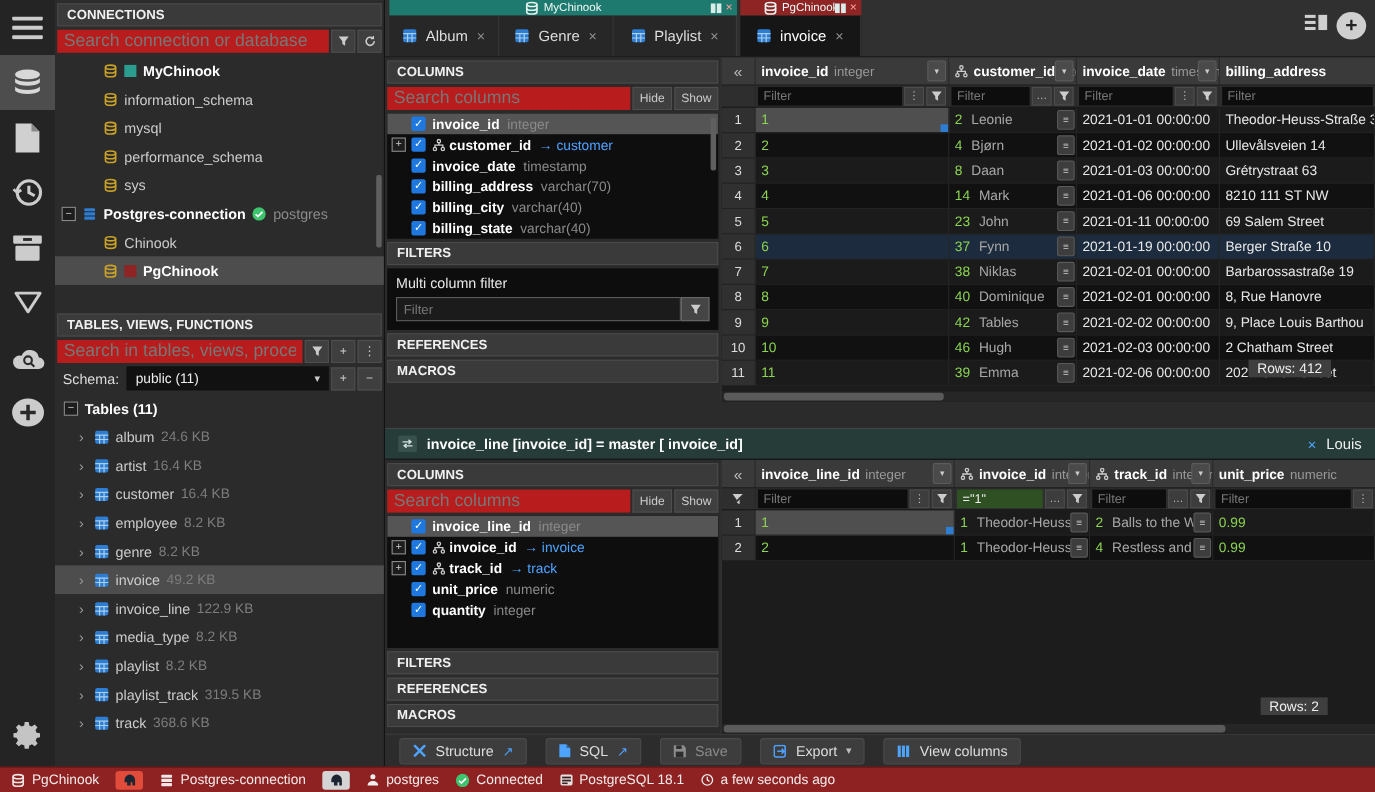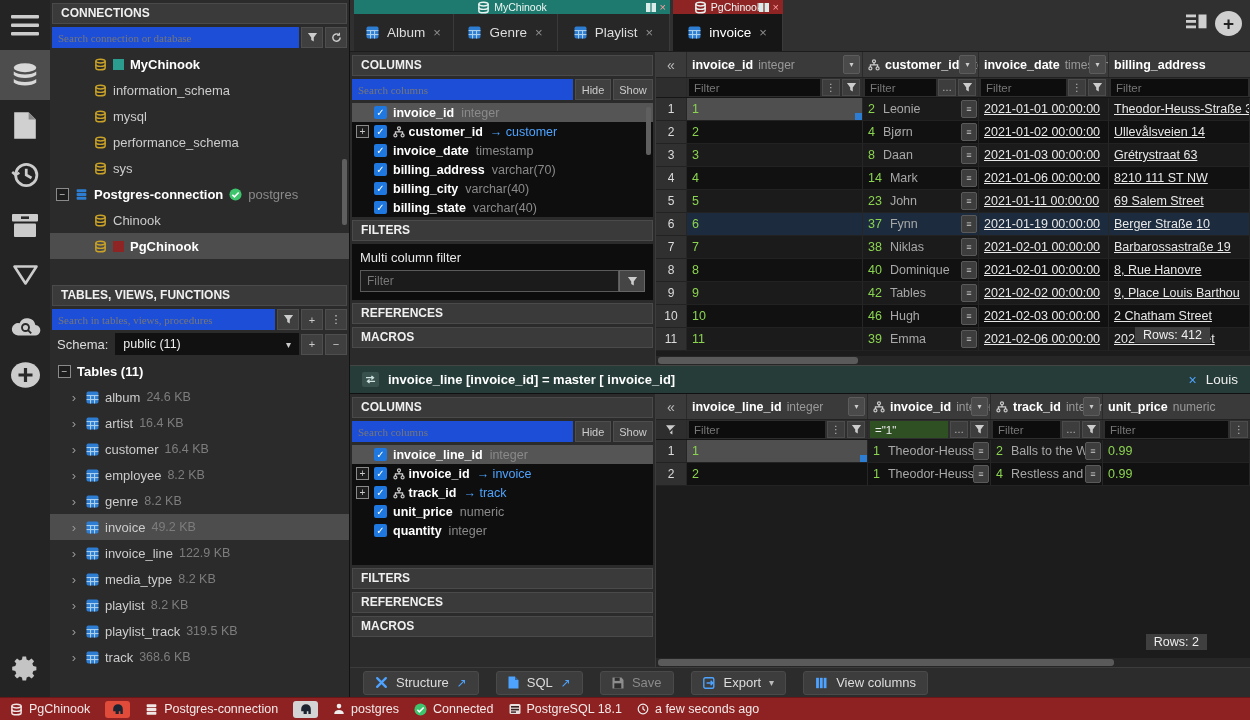--- a/index.html
+++ b/index.html
@@ -12,22 +12,22 @@
   .rail { width:50px; background:#242424; display:flex; flex-direction:column; }
   .rail-btn { height:50px; display:flex; align-items:center; justify-content:center; cursor:pointer; }
   .rail-btn.active { background:#4d4d4d; }
   .rail-btn.bottom { margin-top:auto; margin-bottom:4px; }
 
   
   .sidebar { width:300px; background:#2b2b2b; display:flex; flex-direction:column; border-right:1px solid #121212; }
   .sec-h { height:21px; background:#3a3a3a; border:1px solid #4a4a4a; color:#f0f0f0; font-weight:bold;
     font-size:12px; line-height:19px; padding-left:8px; margin:3px 2px 0 2px; cursor:pointer; }
   .search-row { display:flex; gap:2px; margin:3px 2px; align-items:center; }
-  .search-row input { flex:1; height:21px; background:#1d4ed8; border:none; outline:none; color:#bbb;
-    font-size:11px; padding:0 6px; font-family:Liberation Serif, serif; }
+  .search-row input { flex:1; height:21px; background:#b91c1c; border:none; outline:none; color:#bbb;
+    font-size:16px; padding:0 6px; font-family:Liberation Sans, sans-serif; }
   .search-row input::placeholder { color:#777; }
   .sqbtn { width:22px; height:21px; background:#3f3f3f; border:1px solid #4e4e4e; color:#ccc; font-size:11px;
     display:flex; align-items:center; justify-content:center; cursor:pointer; }
   .conn { height:282px; display:flex; flex-direction:column; overflow:hidden; }
   .tree { flex:1; overflow:hidden; position:relative; }
   .titem { height:26px; display:flex; align-items:center; gap:6px; color:#ccc; font-size:13px;
     white-space:nowrap; cursor:pointer; }
   .titem .tlabel.b { font-weight:bold; color:#fff; }
   .titem.sel { background:#4d4d4d; }
   .badge-sq { width:11px; height:11px; display:inline-block; }
@@ -106,32 +106,32 @@
   .gf-input.active { background:#2e5022; color:#eee; }
   .gf-btn { width:18px; height:17px; background:#3d3d3d; border:1px solid #4c4c4c; color:#bbb; font-size:10px;
     display:flex; align-items:center; justify-content:center; cursor:pointer; flex:none; }
   .grow { display:flex; height:23px; }
   .grow.odd { background:#1b1b1b; } .grow.even { background:#111; }
   .grow.hl { background:#1c2b3d; }
   .grow .gcell { border-right:1px solid #262626; border-bottom:1px solid #222; }
   .rowno { width:31px; background:#303030; justify-content:center; color:#ddd; font-size:12px; }
   .gid { color:#8bd450; font-size:12.5px; padding-left:5px; }
   .gtxt { color:#a8a8a8; margin-left:8px; flex:1; overflow:hidden; font-size:12.5px; }
-  .gval { color:#e8e8e8; padding-left:5px; font-size:12.5px;text-decoration:underline; }
+  .gval { color:#e8e8e8; padding-left:5px; font-size:12.5px; }
   .doc { width:16px; height:18px; background:#3d3d3d; border:1px solid #5a5a5a; border-radius:2px; color:#ccc;
     font-size:9px; display:flex; align-items:center; justify-content:center; margin-right:1px; flex:none; cursor:pointer; }
   .selcell { background:#4f4f4f; position:relative; }
   .selcell::after { content:''; position:absolute; right:0; bottom:0; width:7px; height:7px; background:#2d7dd2; }
   .rows-badge { position:absolute; background:#3f3f3f; color:#eee; font-size:12.5px; padding:1px 8px;text-align:center; }
   .hscroll { position:absolute; left:0; right:0; bottom:0; height:9px; background:#262626; }
   .hthumb { position:absolute; top:1px; height:7px; background:#5a5a5a; border-radius:3px; }
 
   
   .refbar { height:29px; background:#253c38; display:flex; align-items:center; gap:9px; padding:0 12px;
-    border-top:1px solid #444; border-bottom:1px solid #101010; }
+    border-top:1px solid #444; border-bottom:1px solid #101010;margin-top:24px; }
   .ref-ic { width:17px; height:15px; background:#39514c; border-radius:2px; display:flex; align-items:center;
     justify-content:center; color:#cfe3e0; font-size:10px; }
   .ref-text { color:#fff; font-weight:bold; font-size:13px; }
   .ref-close { margin-left:auto; display:flex; align-items:center; gap:9px; cursor:pointer; }
   .ref-close .x { color:#4da3ff; font-size:14px; }
   .ref-close .c { color:#eee; font-size:13.5px; }
 
   
   .toolbar { height:30px; background:#2c2c2c; border-top:1px solid #3c3c3c; display:flex; align-items:center;
     gap:17px; padding-left:13px; }

